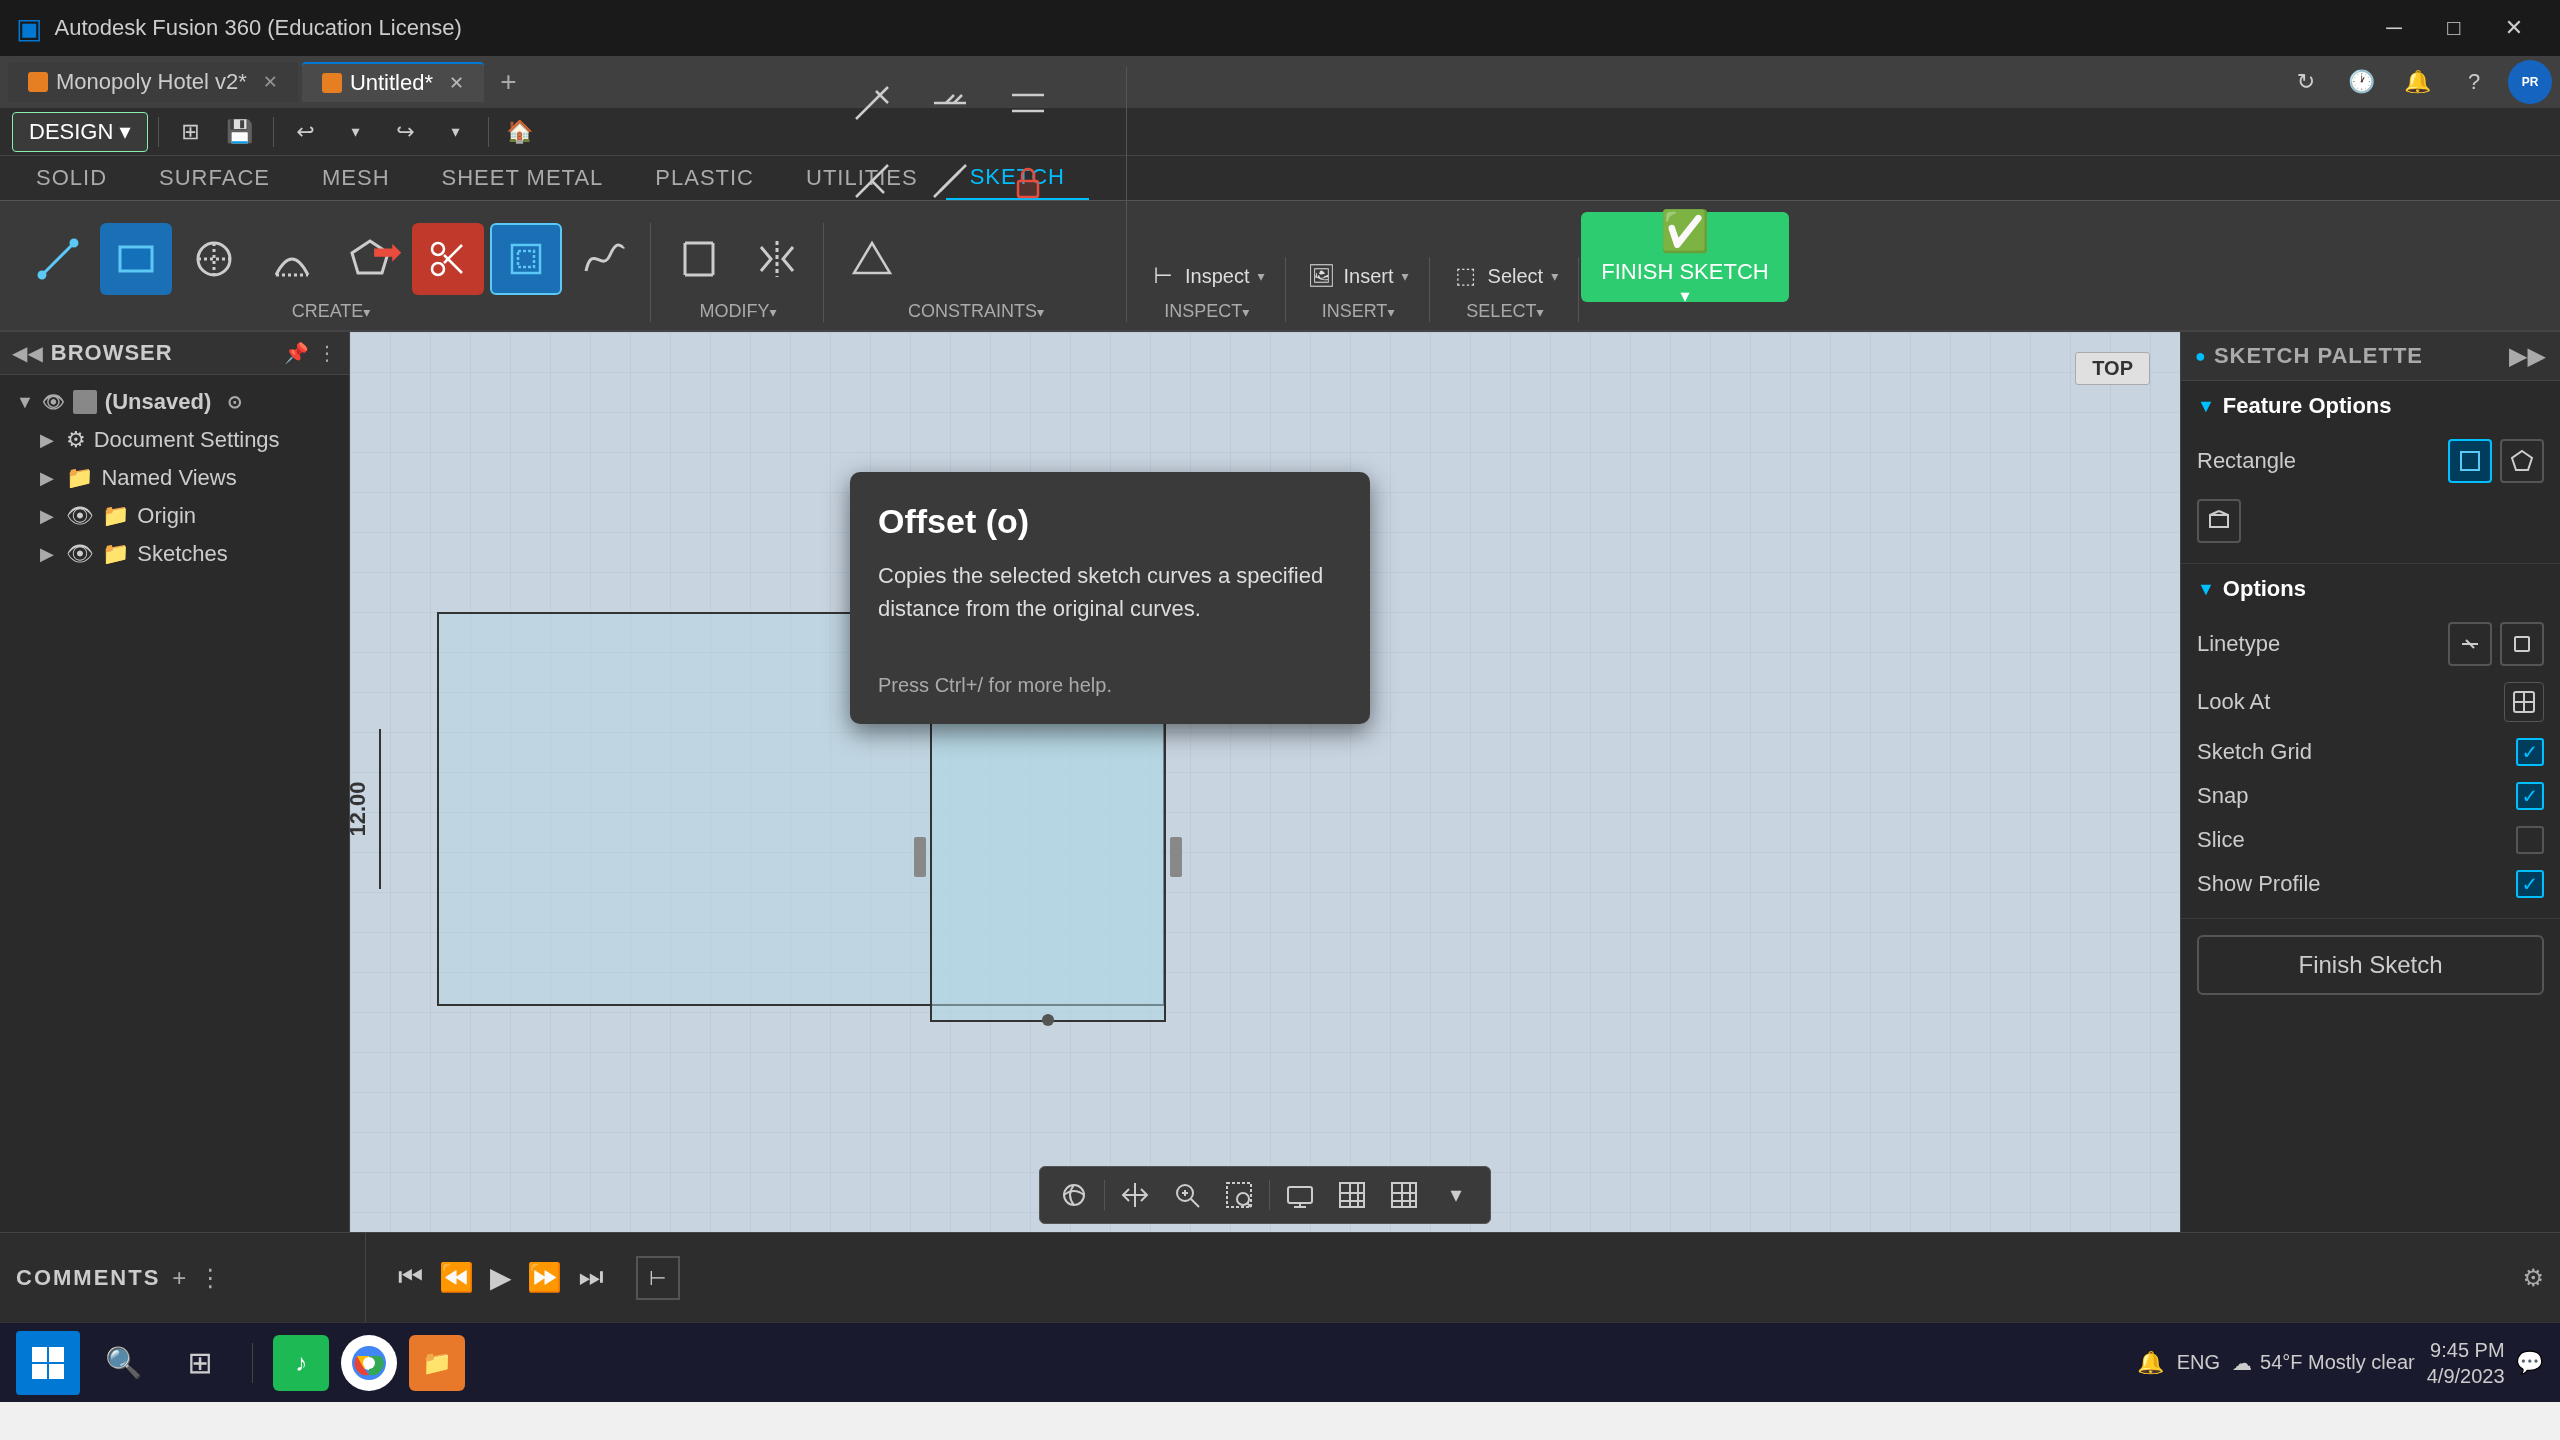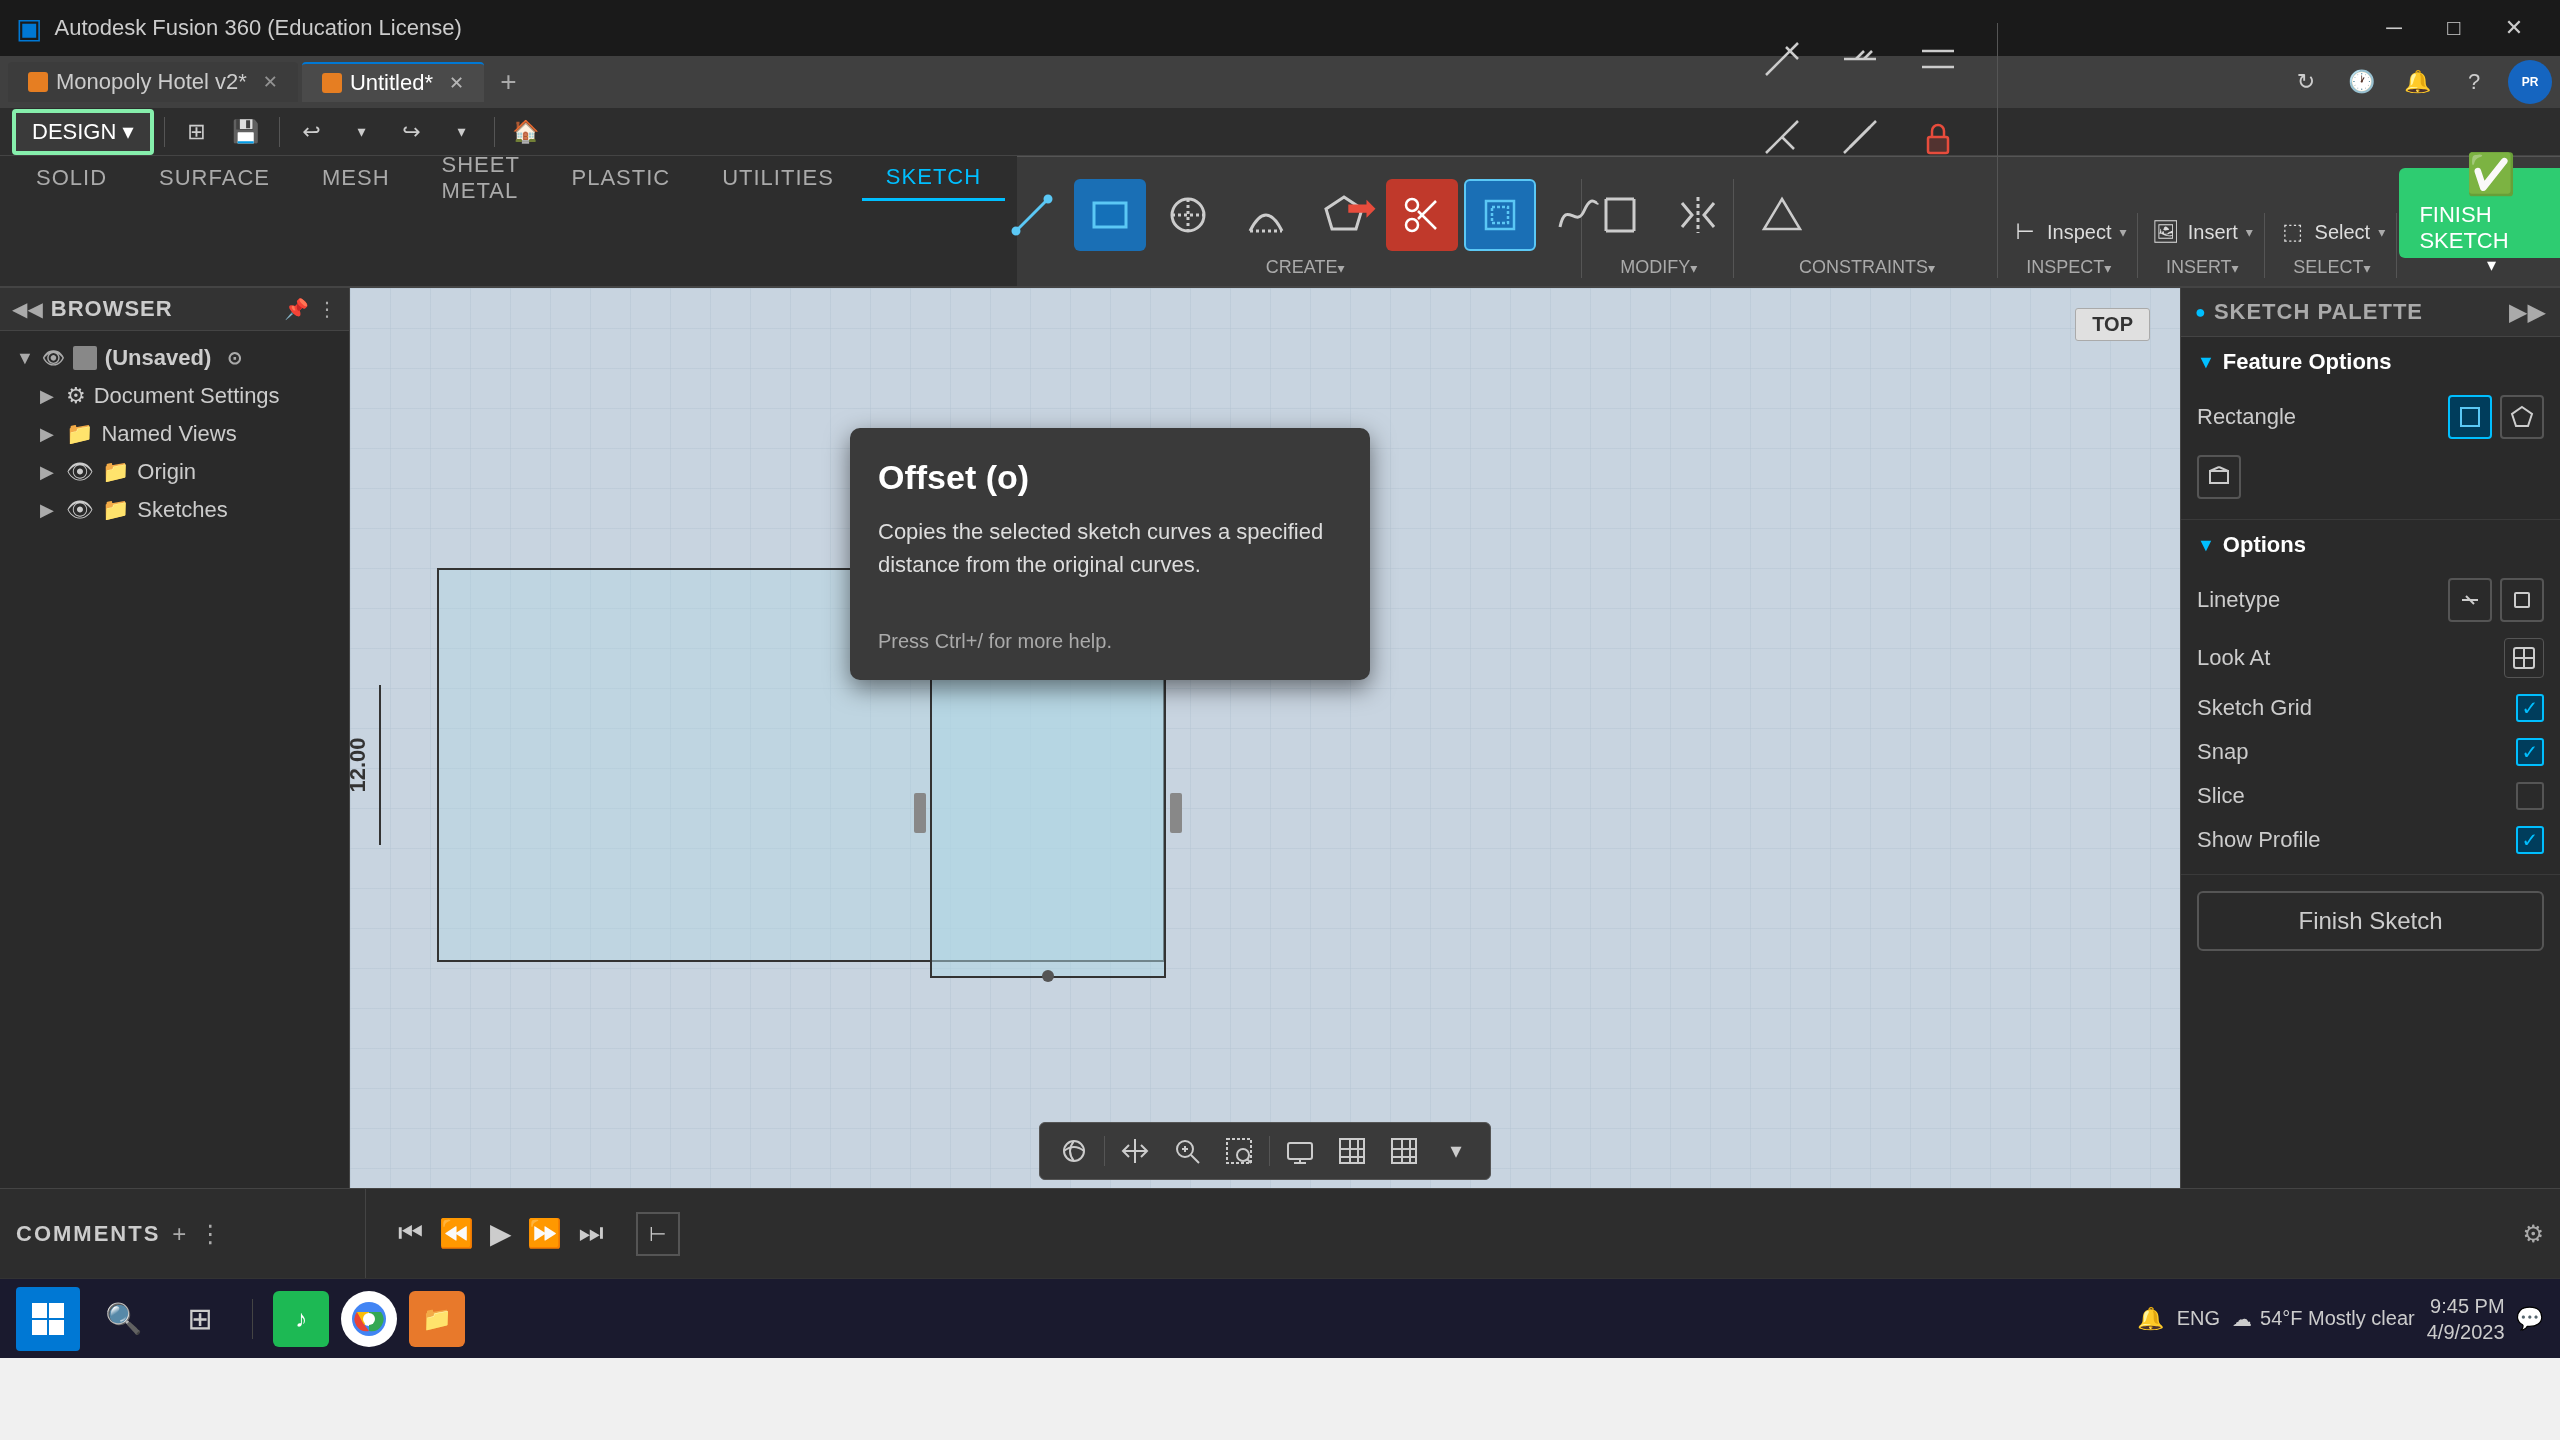--- a/index.html
+++ b/index.html
@@ -34,26 +34,26 @@
       display: flex; align-items: center; height: 48px; background: #2d2d2d; padding: 0 12px; gap: 6px;
       border-bottom: 1px solid #444;
     }
     .qtb-btn {
       display: flex; align-items: center; justify-content: center; width: 44px; height: 36px;
       border-radius: 4px; cursor: pointer; color: #ccc; font-size: 22px; background: transparent;
     }
     .qtb-sep { width: 1px; height: 30px; background: #555; margin: 0 4px; }
     .design-btn {
       display: flex; align-items: center; gap: 8px; padding: 6px 16px; background: #3a3a3a;
-      border-radius: 4px; color: #fff; font-size: 22px; cursor: pointer; border: 4px solid #86efac;
+      border-radius: 4px; color: #fff; font-size: 22px; cursor: pointer; border: 1px solid #86efac;
     }
 
     
     #ribbon {
-      display: flex; background: #2d2d2d; border-bottom: 2px solid #444;
+      display: flex; flex-direction: column; background: #2d2d2d; border-bottom: 2px solid #444;
     }
     #ribbon-tabs {
       display: flex; align-items: center; height: 44px; padding: 0 12px; gap: 4px;
     }
     .ribbon-tab {
       padding: 8px 24px; color: #aaa; font-size: 22px; cursor: pointer; border-radius: 4px 4px 0 0;
       text-transform: uppercase; letter-spacing: 1px;
     }
     .ribbon-tab.sketch-active { color: #00bfff; border-bottom: 3px solid #00bfff; background: transparent; }
 

